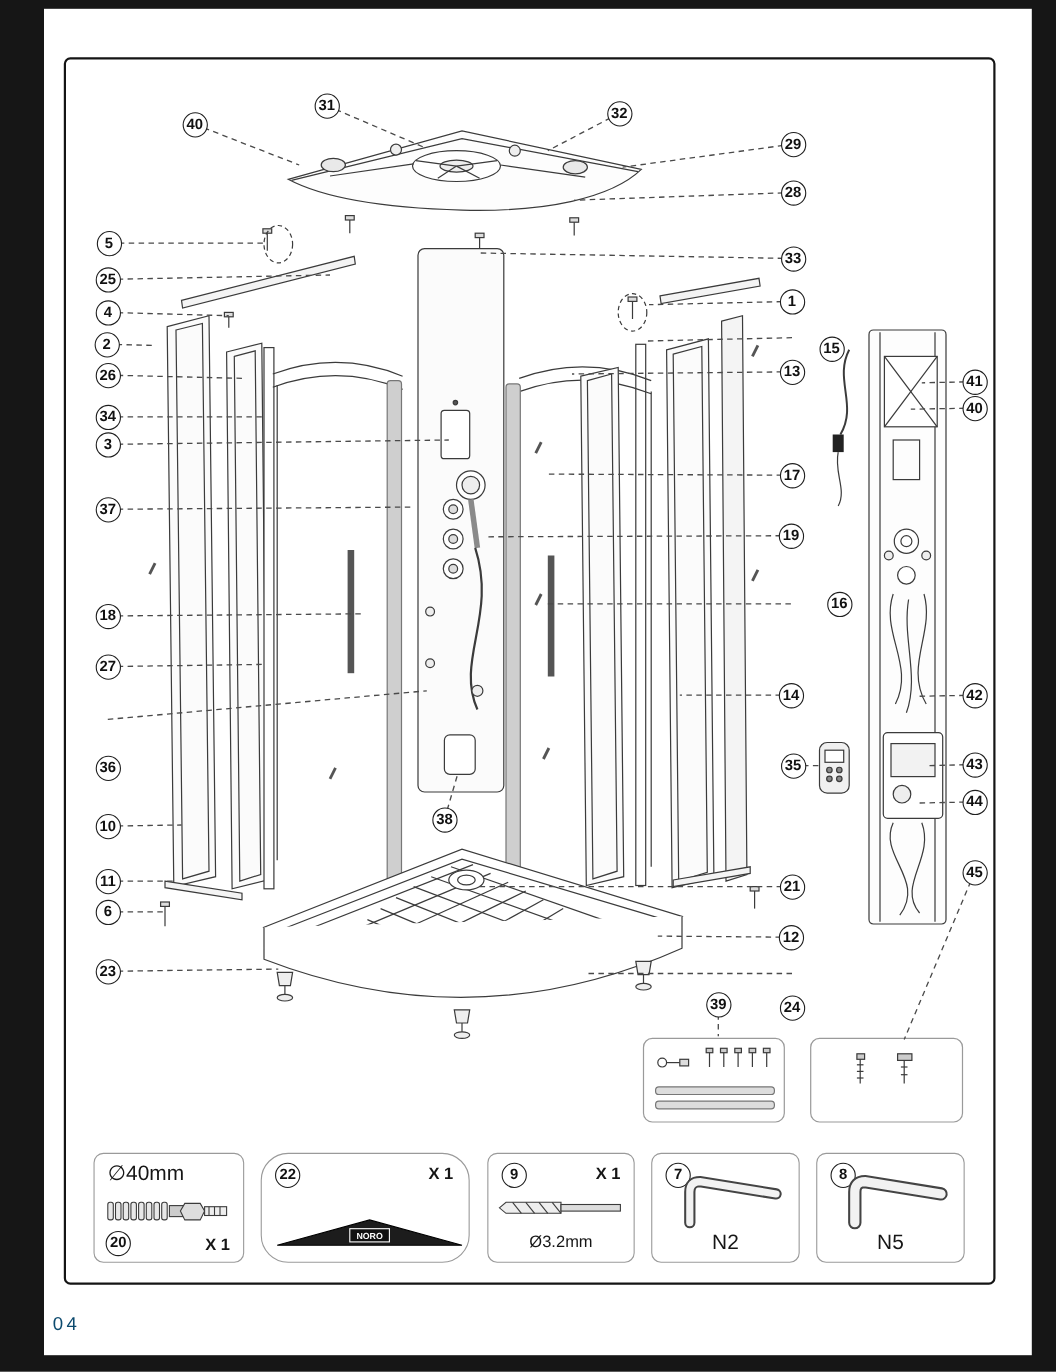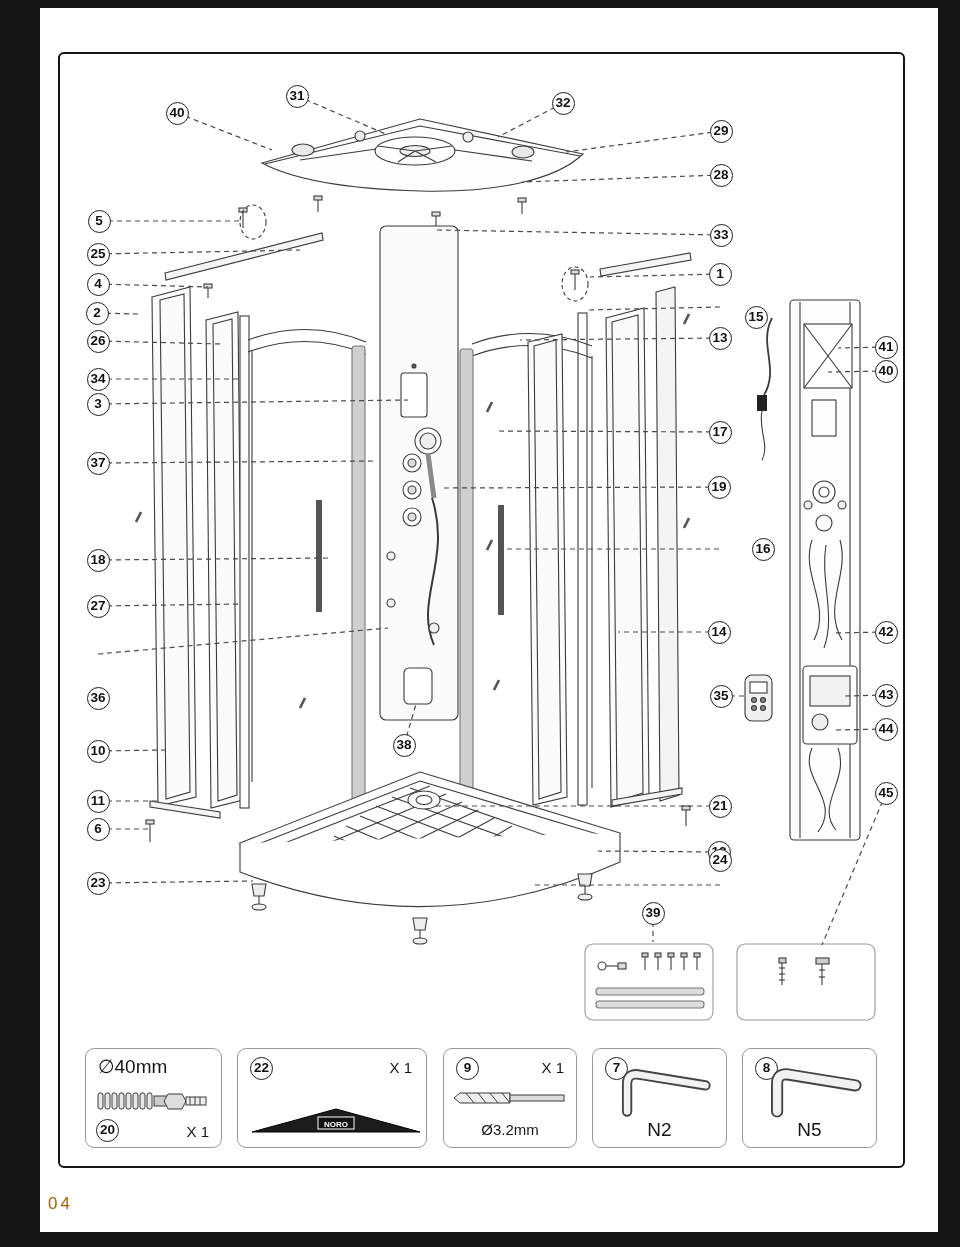--- a/index.html
+++ b/index.html
@@ -32,25 +32,25 @@
   .callout{
     position:absolute;width:23px;height:23px;box-sizing:border-box;
     border:1.7px solid #1e1e1e;border-radius:50%;background:#fff;
     text-align:center;line-height:20px;font-size:13.5px;font-weight:600;color:#111;
   }
   .pbox{
     position:absolute;box-sizing:border-box;background:#fff;
     border:1.6px solid #9a9a9a;border-radius:9px;padding-left:13px;
   }
   .pbox .callout{pointer-events:auto;}
-  .qty{position:absolute;font-size:15px;font-weight:400;color:#161616;}
+  .qty{position:absolute;font-size:15px;font-weight:700;color:#161616;}
   .dia-label{position:absolute;left:12px;top:6px;font-size:19px;color:#161616;}
   .tool-label{position:absolute;left:0;right:0;top:70px;text-align:center;font-size:19px;color:#161616;}
   .size-label{position:absolute;left:0;right:0;top:72px;text-align:center;font-size:15px;color:#161616;}
-  .page-num{position:absolute;left:8px;top:1186px;font-size:17px;letter-spacing:3px;color:#a16207;}
+  .page-num{position:absolute;left:8px;top:1186px;font-size:17px;letter-spacing:3px;color:#0c4a6e;}
 </style>
 </head>
 <body>
 
 <div class="page">
 
   <div class="frame"></div>
 
   <svg class="drawing" width="898" height="1224" viewBox="40 8 898 1224">
 
@@ -344,21 +344,21 @@
       <div class="callout" style="left: 834.5px; top: 675.5px;">43</div>
       <div class="callout" style="left: 834.5px; top: 709.5px;">44</div>
       <div class="callout" style="left: 46.5px; top: 731.5px;">10</div>
       <div class="callout" style="left: 352.5px; top: 725.5px;">38</div>
       <div class="callout" style="left: 46.5px; top: 781.5px;">11</div>
       <div class="callout" style="left: 668.5px; top: 786.5px;">21</div>
       <div class="callout" style="left: 46.5px; top: 809.5px;">6</div>
       <div class="callout" style="left: 834.5px; top: 773.5px;">45</div>
       <div class="callout" style="left: 667.5px; top: 832.5px;">12</div>
       <div class="callout" style="left: 46.5px; top: 863.5px;">23</div>
-      <div class="callout" style="left: 668.5px; top: 841px;">24</div>
+      <div class="callout" style="left: 668.5px; top: 897px;">24</div>
       <div class="callout" style="left: 601.5px; top: 893.5px;">39</div>
     </div>
 
   <div class="pbox" style="left:45px;top:1040px;width:137px;height:100px;">
     <div class="dia-label">∅40mm</div>
     <svg style="position:absolute;left:8px;top:38px;" width="120" height="30" viewBox="0 0 120 30" fill="none" stroke="#3b3b3b">
       <rect x="4" y="6" width="5" height="16" rx="2" fill="#e8e8e8"></rect>
         <rect x="11" y="6" width="5" height="16" rx="2" fill="#e8e8e8"></rect>
       <rect x="18" y="6" width="5" height="16" rx="2" fill="#e8e8e8"></rect>
         <rect x="25" y="6" width="5" height="16" rx="2" fill="#e8e8e8"></rect>
@@ -370,21 +370,21 @@
       <polygon points="74,7 88,7 92,14 88,22 74,22 70,14" fill="#ddd"></polygon>
       <rect x="92" y="10" width="20" height="8" fill="#eee"></rect>
       <line x1="96" y1="10" x2="96" y2="18"></line>
         <line x1="101" y1="10" x2="101" y2="18"></line>
         <line x1="106" y1="10" x2="106" y2="18"></line>
     </svg>
     <div class="callout" style="left:10px;top:70px;">20</div>
     <div class="qty" style="right:12px;top:74px;">X 1</div>
   </div>
 
-  <div class="pbox" style="left:197px;top:1040px;width:190px;height:100px;">
+  <div class="pbox" style="left:197px;top:1040px;width:190px;height:100px;border-radius:25px;">
     <div class="callout" style="left:12px;top:8px;">22</div>
     <div class="qty" style="right:14px;top:10px;">X 1</div>
     <svg style="position:absolute;left:10px;top:52px;" width="176" height="34" viewBox="0 0 176 34">
       <polygon points="4,31 88,8 172,31" fill="#1c1c1c" stroke="#000"></polygon>
       <rect x="70" y="16" width="36" height="12" fill="#111" stroke="#fff" stroke-width="1"></rect>
       <text x="88" y="25.5" text-anchor="middle" font-size="8" fill="#ffffff" stroke="none" font-family="Liberation Sans, sans-serif" font-weight="bold">NORO</text>
     </svg>
   </div>
 
   <div class="pbox" style="left:403px;top:1040px;width:134px;height:100px;">

